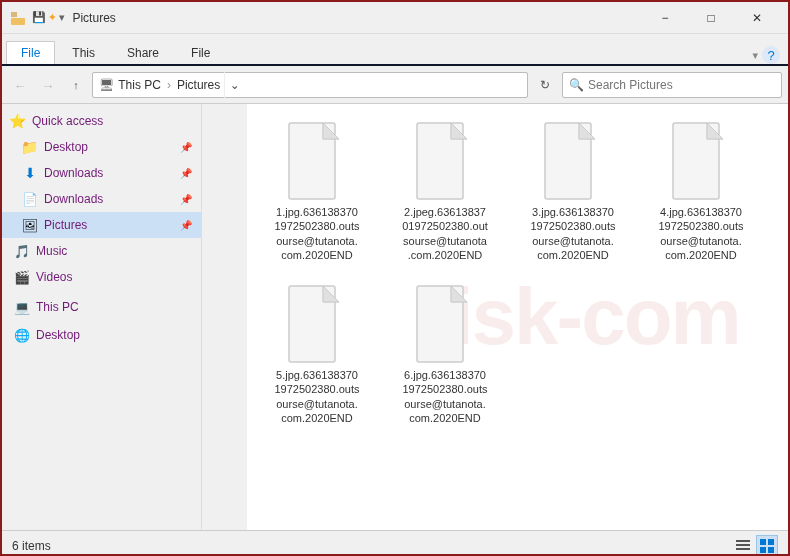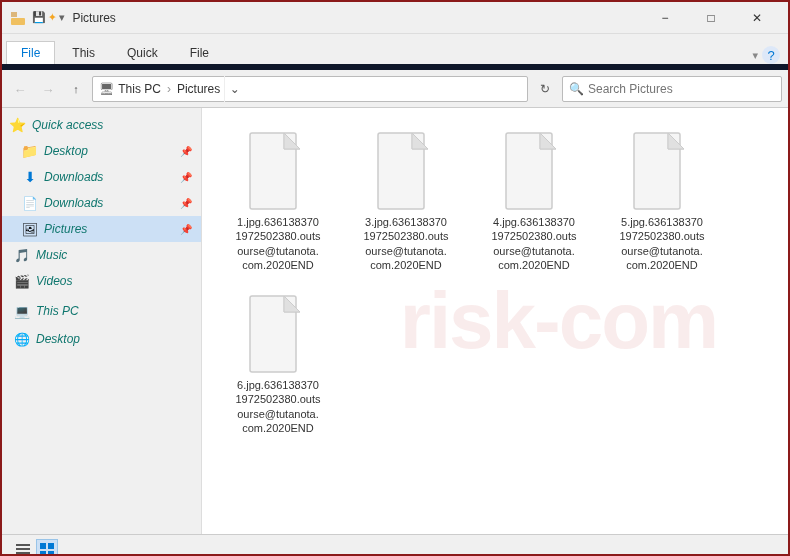--- a/index.html
+++ b/index.html
@@ -58,21 +58,21 @@
       font-size: 12px;
       cursor: pointer;
       color: #333;
       background: transparent;
       border: none;
     }
 
     
     .ribbon {
       background: #f0f0f0;
-      border-bottom: 6px solid #0f172a;
+      border-bottom: 2px solid #0f172a;
       text-align: right;
     }
     .ribbon-tabs {
       display: flex;
       align-items: flex-end;
       height: 30px;
       padding: 0 4px;
     }
     .ribbon-tab {
       padding: 4px 14px;
@@ -207,25 +207,24 @@
       height: 26px;
     }
     .sidebar-item.active { background: #cce0f5; }
     .sidebar-item.section-header {
       padding-left: 8px;
       font-weight: 400;
       color: #333;
     }
     .sidebar-item-label {
       font-size: 12px;
-      color: #0f766e;
+      color: #701a75;
       white-space: nowrap;
       overflow: hidden;
       text-overflow: ellipsis;
-      font-style: italic;
     }
     .sidebar-icon {
       width: 16px;
       height: 16px;
       flex-shrink: 0;
       display: flex;
       align-items: center;
       justify-content: center;
     }
     .sidebar-pin {
@@ -233,22 +232,23 @@
       font-size: 10px;
       color: #0078d4;
     }
     .indent-1 { padding-left: 20px; }
 
     
     .file-area {
       flex: 1;
       background: white;
       overflow: auto;
-      padding: 16px;
+      padding: 10px;
       position: relative;
+      margin-left: 45px;
     }
 
     
     .watermark {
       position: absolute;
       top: 50%;
       left: 50%;
       transform: translate(-30%, -50%);
       font-size: 80px;
       font-weight: 900;
@@ -348,21 +348,21 @@
     <button class="title-btn">−</button>
     <button class="title-btn">□</button>
     <button class="title-btn close">✕</button>
   </div>
 </div>
 
 <div class="ribbon">
   <div class="ribbon-tabs">
     <div class="ribbon-tab active">File</div>
     <div class="ribbon-tab">This</div>
-    <div class="ribbon-tab">Quick</div>
+    <div class="ribbon-tab">Share</div>
     <div class="ribbon-tab">File</div>
     <div style="flex:1"></div>
     <div style="display:flex;align-items:center;gap:4px;padding:0 4px;">
       <span style="font-size:11px;color:#888;cursor:pointer;">▾</span>
       <span style="font-size:13px;color:#0078d4;background:#dde8f8;border-radius:50%;width:18px;height:18px;display:flex;align-items:center;justify-content:center;cursor:pointer;">?</span>
     </div>
   </div>
 </div>
 
 <div class="address-bar-area">
@@ -443,20 +443,30 @@
         <div class="file-icon">
           <svg viewBox="0 0 64 80" xmlns="http://www.w3.org/2000/svg">
             <rect x="4" y="2" width="46" height="76" rx="2" fill="#f5f5f5" stroke="#ccc" stroke-width="1.5"></rect>
             <polyline points="38,2 38,18 54,18" fill="#e0e0e0" stroke="#ccc" stroke-width="1"></polyline>
             <polygon points="38,2 54,18 38,18" fill="#e0e0e0" stroke="#ccc" stroke-width="1"></polygon>
           </svg>
         </div>
         <div class="file-name">1.jpg.636138370<br>1972502380.outs<br>ourse@tutanota.<br>com.2020END</div>
       </div>
 
+      <div class="file-item">
+        <div class="file-icon">
+          <svg viewBox="0 0 64 80" xmlns="http://www.w3.org/2000/svg">
+            <rect x="4" y="2" width="46" height="76" rx="2" fill="#f5f5f5" stroke="#ccc" stroke-width="1.5"></rect>
+            <polyline points="38,2 38,18 54,18" fill="#e0e0e0" stroke="#ccc" stroke-width="1"></polyline>
+            <polygon points="38,2 54,18 38,18" fill="#e0e0e0" stroke="#ccc" stroke-width="1"></polygon>
+          </svg>
+        </div>
+        <div class="file-name">2.jpeg.63613837<br>01972502380.out<br>sourse@tutanota<br>.com.2020END</div>
+      </div>
 
       <div class="file-item">
         <div class="file-icon">
           <svg viewBox="0 0 64 80" xmlns="http://www.w3.org/2000/svg">
             <rect x="4" y="2" width="46" height="76" rx="2" fill="#f5f5f5" stroke="#ccc" stroke-width="1.5"></rect>
             <polyline points="38,2 38,18 54,18" fill="#e0e0e0" stroke="#ccc" stroke-width="1"></polyline>
             <polygon points="38,2 54,18 38,18" fill="#e0e0e0" stroke="#ccc" stroke-width="1"></polygon>
           </svg>
         </div>
         <div class="file-name">3.jpg.636138370<br>1972502380.outs<br>ourse@tutanota.<br>com.2020END</div>
@@ -492,20 +502,21 @@
             <polygon points="38,2 54,18 38,18" fill="#e0e0e0" stroke="#ccc" stroke-width="1"></polygon>
           </svg>
         </div>
         <div class="file-name">6.jpg.636138370<br>1972502380.outs<br>ourse@tutanota.<br>com.2020END</div>
       </div>
     </div>
   </div>
 </div>
 
 <div class="status-bar">
+  <span class="status-text">6 items</span>
   <div class="view-buttons">
     <div class="view-btn">
       <svg width="14" height="14" viewBox="0 0 14 14">
         <rect x="0" y="1" width="14" height="2" fill="#555"></rect>
         <rect x="0" y="5" width="14" height="2" fill="#555"></rect>
         <rect x="0" y="9" width="14" height="2" fill="#555"></rect>
       </svg>
     </div>
     <div class="view-btn active">
       <svg width="14" height="14" viewBox="0 0 14 14">

